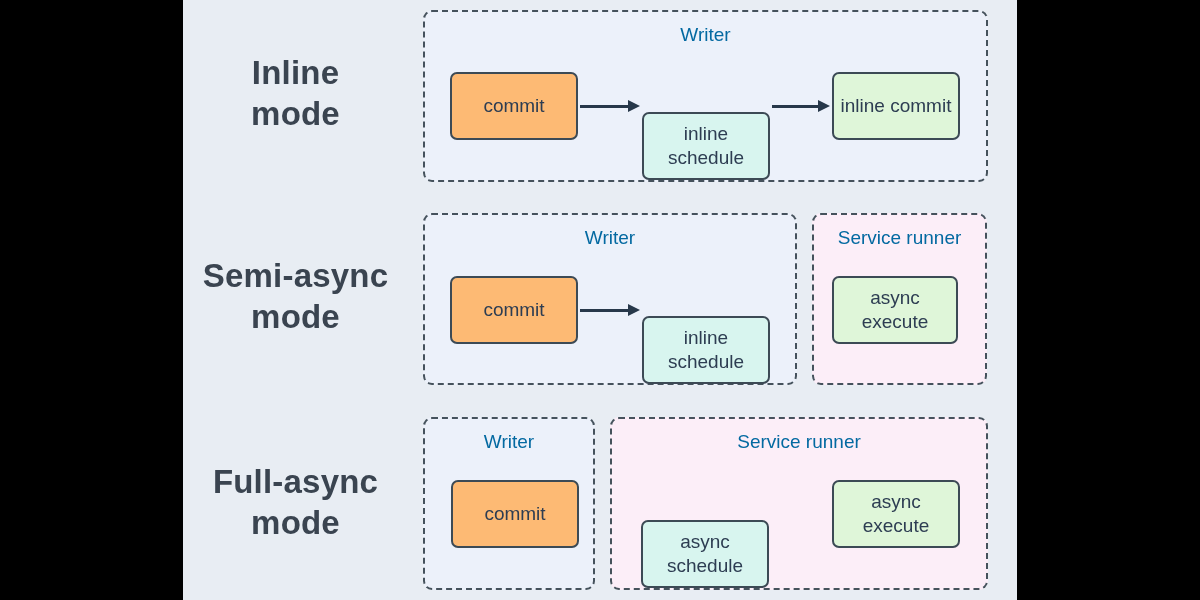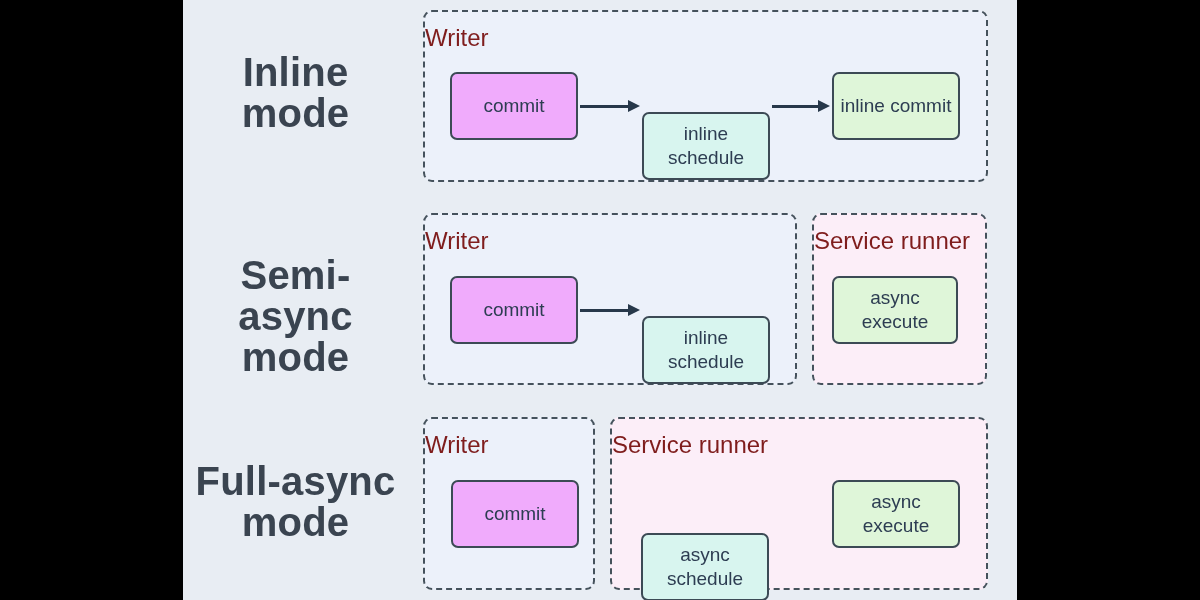--- a/index.html
+++ b/index.html
@@ -10,47 +10,48 @@
     font-family: "Liberation Sans", "DejaVu Sans", sans-serif;
   }
   .stage { position: relative; width: 1200px; height: 600px; }
   .content-bg {
     position: absolute; left: 183px; top: 0; width: 834px; height: 600px;
     background: #e8edf3;
   }
   .mode-label {
     position: absolute; left: 188px; width: 215px;
     text-align: center;
-    font-size: 40px; line-height: 41px; font-weight: 700;
+    font-size: 33px; line-height: 41px; font-weight: 700;
     color: #3a4450;
     letter-spacing: 0.2px;
   }
   .container {
     position: absolute;
     border: 2px dashed #45525c;
     border-radius: 9px;
     box-sizing: border-box;
   }
   .container.writer  { background: #ecf1fa; }
   .container.service { background: #fceef8; }
   .container-title {
     position: absolute; left: 0; top: 12px; width: 100%;
-    font-size: 24px; color: #7f1d1d;
+    text-align: center;
+    font-size: 19px; color: #0369a1;
   }
   .node {
     position: absolute;
     box-sizing: border-box;
     border: 2px solid #3c4a55;
     border-radius: 7px;
     display: flex; align-items: center; justify-content: center;
     text-align: center;
     font-size: 19px; line-height: 24px; color: #2d3d52;
     padding: 2px 6px;
   }
-  .fill-commit   { background: #f0abfc; }
+  .fill-commit   { background: #fdba74; }
   .fill-schedule { background: #d8f5ef; margin-top: 40px; }
   .fill-execute  { background: #dff6d9; }
   .arrow {
     position: absolute; height: 14px;
     display: flex; align-items: center;
   }
   .arrow .shaft { flex: 1 1 auto; height: 3px; background: #27384a; }
   .arrow .head {
     width: 0; height: 0;
     border-top: 6px solid transparent;
@@ -135,20 +136,20 @@
   </div>
 
   <div class="node fill-commit" style="left:451px; top:480px; width:128px; height:68px">
     <span>commit</span>
   </div>
 
   <div class="container service" style="left:610px; top:417px; width:378px; height:173px">
     <div class="container-title">Service runner</div>
   </div>
 
-  <div class="node fill-schedule" style="left:641px; top:493px; width:128px; height:68px">
+  <div class="node fill-schedule" style="left:641px; top:480px; width:128px; height:68px">
     <span>async schedule</span>
   </div>
 
   <div class="node fill-execute" style="left:832px; top:480px; width:128px; height:68px">
     <span>async execute</span>
   </div>
 </div>
 
 </body></html>

